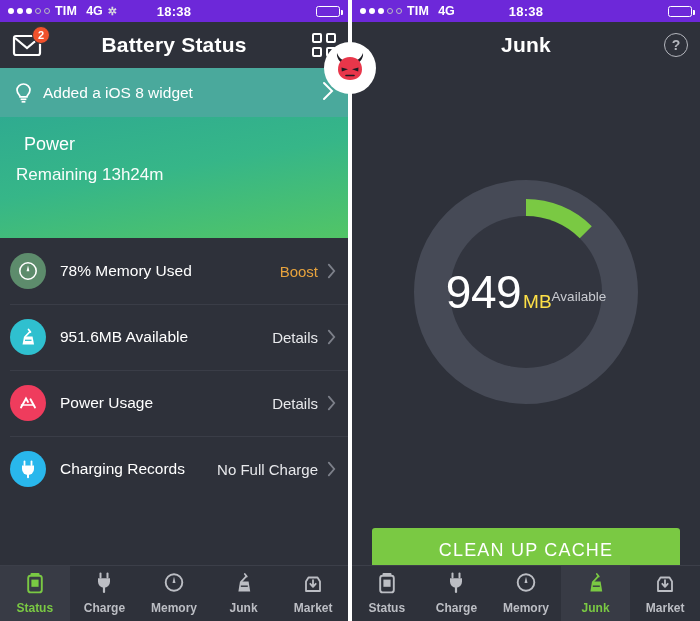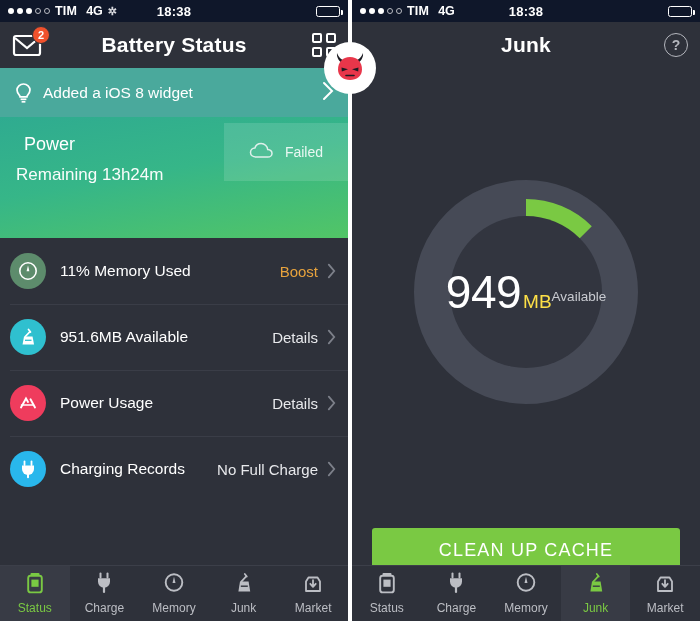--- a/index.html
+++ b/index.html
@@ -19,21 +19,21 @@
     position: relative;
     width: 348px; height: 621px;
     background: #2e313a;
     overflow: hidden;
   }
   .gap { width: 4px; height: 621px; background: #ffffff; }
 
   
   .statusbar {
     height: 22px;
-    background: #0f172a;
+    background: #6d28d9;
     display: flex; align-items: center;
     padding: 0 8px;
     color: #fff;
     font-size: 12.5px;
     font-weight: bold;
     position: relative;
   }
   .sb-dots { display: flex; align-items: center; gap: 3px; margin-right: 5px; }
   .sb-dots i {
     display: block; width: 6px; height: 6px; border-radius: 50%;
@@ -139,21 +139,21 @@
   }
   .row-label { margin-left: 14px; color: #fff; font-size: 15.5px; }
   .row-value { margin-left: auto; font-size: 15px; color: #e8e9ec; }
   .row-value.accent { color: #e8a33d; }
   .row-chev { margin-left: 9px; color: #7d808a; display:flex; }
 
   
   .tabbar {
     position: absolute; bottom: 0; left: 0; right: 0;
     height: 56px; background: #2e313a;
-    display: flex; border-top: 1px solid #3c3f49;
+    display: flex; border-top: 1px solid #3c3f49; font-weight: bold;
   }
   .tab {
     flex: 1; display: flex; flex-direction: column;
     align-items: center; justify-content: center; gap: 4px;
     color: #bcbec4; font-size: 12px;
   }
   .tab.active { color: #7ac943; background: #35384250; }
   .tab.active.hl { background: #383b45; }
 
   
@@ -249,40 +249,32 @@
             <path d="M2 2 L10 10 L2 18" fill="none" stroke="#ffffff" stroke-width="2" stroke-linecap="round"></path>
           </svg>
       </span>
     </div>
 
     <div class="hero">
       <div class="hero-pct">
         <span class="hero-pow">Power</span>
       </div>
       <div class="hero-rem">Remaining 13h24m</div>
-      <div class="failed-chip">
-        <span>
-          <svg width="26" height="18" viewBox="0 0 26 18">
-            <path d="M7.2 15 C3.8 15 1.5 12.9 1.5 10.4 C1.5 8.1 3.4 6.1 5.9 6 C6.7 3.4 9.2 1.6 12.1 1.6 C15.6 1.6 18.4 4.2 18.7 7.5 C21.3 7.8 23 9.6 23 11.4 C23 13.4 21.2 15 18.8 15 Z" fill="none" stroke="#dff0eb" stroke-width="1.5"></path>
-          </svg>
-        </span>
-        <span>Failed</span>
-      </div>
     </div>
 
     <div class="rows">
 
       <div class="row">
         <span class="row-icon" style="background:#5d8c6c">
           <svg width="22" height="22" viewBox="0 0 22 22">
             <circle cx="11" cy="11" r="8.2" fill="none" stroke="#fff" stroke-width="1.6"></circle>
             <path d="M11 5.6 L12.4 11.3 L9.6 11.3 Z" fill="#fff"></path>
           </svg>
         </span>
-        <span class="row-label">11% Memory Used</span>
+        <span class="row-label">78% Memory Used</span>
         <span class="row-value accent">Boost</span>
         <span class="row-chev">
           <svg width="9" height="16" viewBox="0 0 9 16">
               <path d="M1.8 1.6 L7.2 8 L1.8 14.4" fill="none" stroke="#7d808a" stroke-width="1.8" stroke-linecap="round"></path>
             </svg>
         </span>
       </div>
 
       <div class="row">
         <span class="row-icon" style="background:#2fc0cf">

